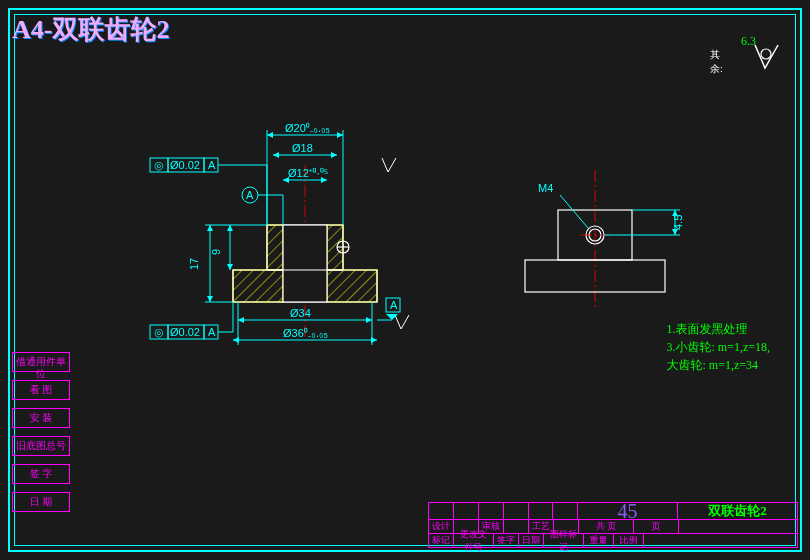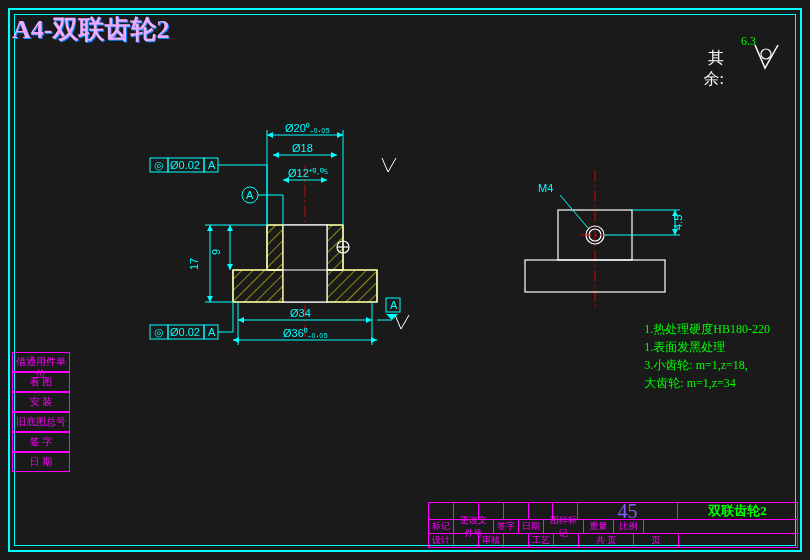--- a/index.html
+++ b/index.html
@@ -1,24 +1,24 @@
 <!DOCTYPE html>
 <html><head>
 <meta charset="utf-8">
 <style>
   * { margin: 0; padding: 0; box-sizing: border-box; }
   body { background: #1a1a1a; width: 810px; height: 560px; overflow: hidden; font-family: "SimSun", serif; position: relative; }
   .frame { position: absolute; left: 8px; top: 8px; width: 794px; height: 544px; border: 2px solid #00ffff; }
   .frame-inner { position: absolute; left: 4px; top: 4px; right: 4px; bottom: 4px; border: 1px solid #00ffff; }
   .title { position: absolute; left: 12px; top: 12px; font-size: 26px; color: #f0abfc; font-weight: bold; text-shadow: 1px 1px 0 #0088ff; z-index: 10; }
   .sidebar { position: absolute; left: 12px; top: 352px; width: 58px; color: #ff00ff; font-size: 10px; }
-  .sidebar-cell { border: 1px solid #ff00ff; padding: 3px 2px; text-align: center; height: 20px; line-height: 12px; }
+  .sidebar-cell { border: 1px solid #ff00ff; padding: 3px 2px; margin-bottom: 8px; text-align: center; height: 20px; line-height: 12px; }
   .surf-mark { position: absolute; right: 30px; top: 40px; color: #fff; }
   .surf-mark .num { color: #00ff00; font-size: 12px; position: absolute; right: 24px; top: -6px; }
-  .surf-mark .qt { font-size: 16px; position: absolute; right: 56px; top: 8px; text-align: right; }
+  .surf-mark .qt { font-size: 10px; position: absolute; right: 56px; top: 8px; }
   .notes { position: absolute; right: 40px; top: 320px; color: #00ff00; font-size: 12px; line-height: 18px; }
   .notes .h { text-align: center; }
   .svg-wrap { position: absolute; left: 130px; top: 110px; width: 330px; height: 260px; }
   .svg-wrap2 { position: absolute; left: 500px; top: 170px; width: 210px; height: 160px; text-align: right; }
   .tb { position: absolute; right: 12px; bottom: 12px; width: 370px; border: 1px solid #ff00ff; color: #ff00ff; font-size: 9px; }
   .tb-row { display: flex; border-top: 1px solid #ff00ff; }
   .tb-row:first-child { border-top: none; }
   .tb-cell { border-right: 1px solid #ff00ff; padding: 2px 3px; text-align: center; display: flex; align-items: center; justify-content: center; }
   .tb-cell:last-child { border-right: none; font-weight: bold; }
   .big45 { color: #8b5cf6; font-size: 20px; }
@@ -52,21 +52,20 @@
 <div class="sidebar">
   <div class="sidebar-cell">借通用件单位</div>
   <div class="sidebar-cell">看 图</div>
   <div class="sidebar-cell">安 装</div>
   <div class="sidebar-cell">旧底图总号</div>
   <div class="sidebar-cell">签 字</div>
   <div class="sidebar-cell">日 期</div>
 </div>
 
 <div class="notes">
-  <div>1.热处理硬度HB180-220</div>
   <div>1.表面发黑处理</div>
   <div>3.小齿轮: m=1,z=18,</div>
   <div>  大齿轮: m=1,z=34</div>
 </div>
 
 <div class="svg-wrap">
 <svg width="330" height="260">
   <defs>
     <pattern id="hatch" width="8" height="8" patternUnits="userSpaceOnUse" patternTransform="rotate(45)">
       <line x1="0" y1="0" x2="0" y2="8" stroke="#ffff00" stroke-width="1"></line>
@@ -212,35 +211,35 @@
 <div class="tb">
   <div class="tb-row" style="height:16px;">
     <div class="tb-cell" style="width:25px"></div>
       <div class="tb-cell" style="width:25px"></div>
     <div class="tb-cell" style="width:25px"></div>
       <div class="tb-cell" style="width:25px"></div>
     <div class="tb-cell" style="width:25px"></div>
       <div class="tb-cell" style="width:25px"></div>
     <div class="tb-cell big45" style="width:100px" rowspan="3">45</div>
     <div class="tb-cell pname" style="width:120px">双联齿轮2</div>
+  </div>
+  <div class="tb-row" style="height:14px;">
+    <div class="tb-cell" style="width:25px">设计</div>
+    <div class="tb-cell" style="width:25px"></div>
+    <div class="tb-cell" style="width:25px">审核</div>
+    <div class="tb-cell" style="width:25px"></div>
+    <div class="tb-cell" style="width:25px">工艺</div>
+    <div class="tb-cell" style="width:25px"></div>
+    <div class="tb-cell" style="width:55px">共 页</div>
+    <div class="tb-cell" style="width:45px">页</div>
+    <div class="tb-cell" style="flex:1"></div>
   </div>
   <div class="tb-row" style="height:14px;">
     <div class="tb-cell" style="width:25px">标记</div>
     <div class="tb-cell" style="width:40px">更改文件号</div>
     <div class="tb-cell" style="width:25px">签字</div>
     <div class="tb-cell" style="width:25px">日期</div>
     <div class="tb-cell" style="width:40px">图样标记</div>
     <div class="tb-cell" style="width:30px">重量</div>
     <div class="tb-cell" style="width:30px">比例</div>
     <div class="tb-cell" style="flex:1"></div>
   </div>
-  <div class="tb-row" style="height:14px;">
-    <div class="tb-cell" style="width:25px">设计</div>
-    <div class="tb-cell" style="width:25px"></div>
-    <div class="tb-cell" style="width:25px">审核</div>
-    <div class="tb-cell" style="width:25px"></div>
-    <div class="tb-cell" style="width:25px">工艺</div>
-    <div class="tb-cell" style="width:25px"></div>
-    <div class="tb-cell" style="width:55px">共 页</div>
-    <div class="tb-cell" style="width:45px">页</div>
-    <div class="tb-cell" style="flex:1"></div>
-  </div>
 </div>
 
 </body></html>

